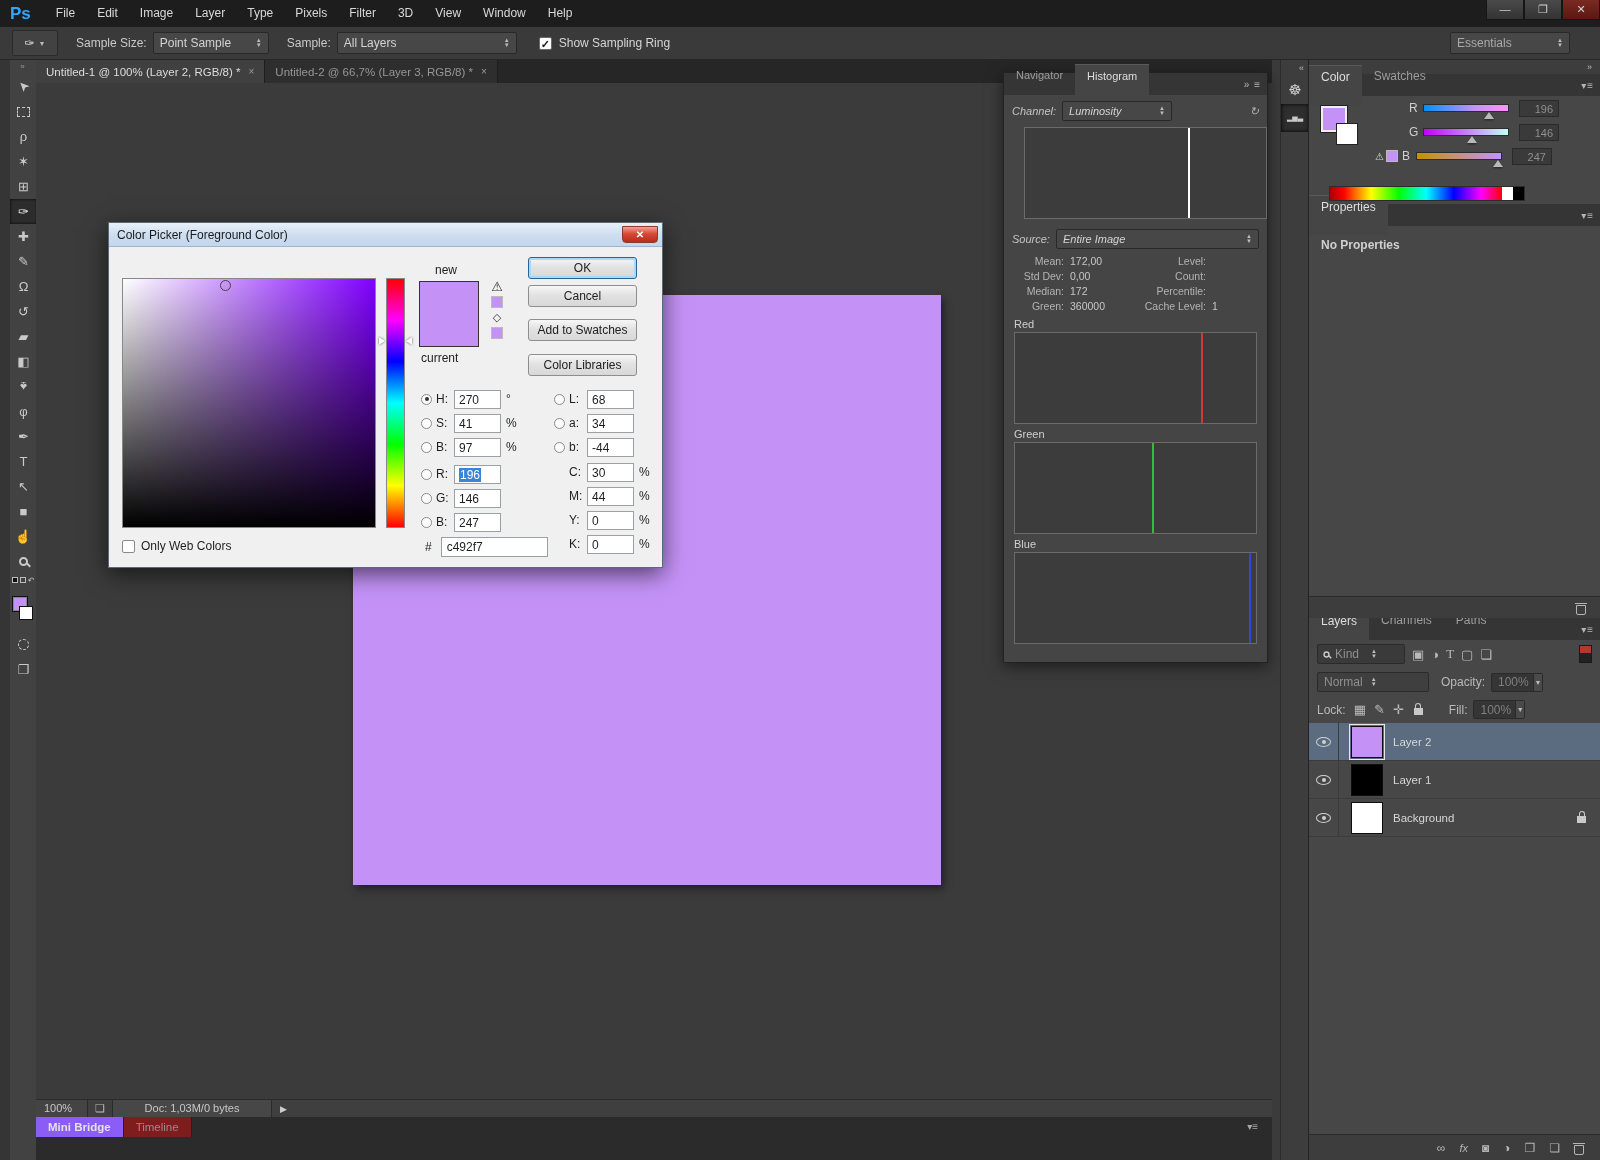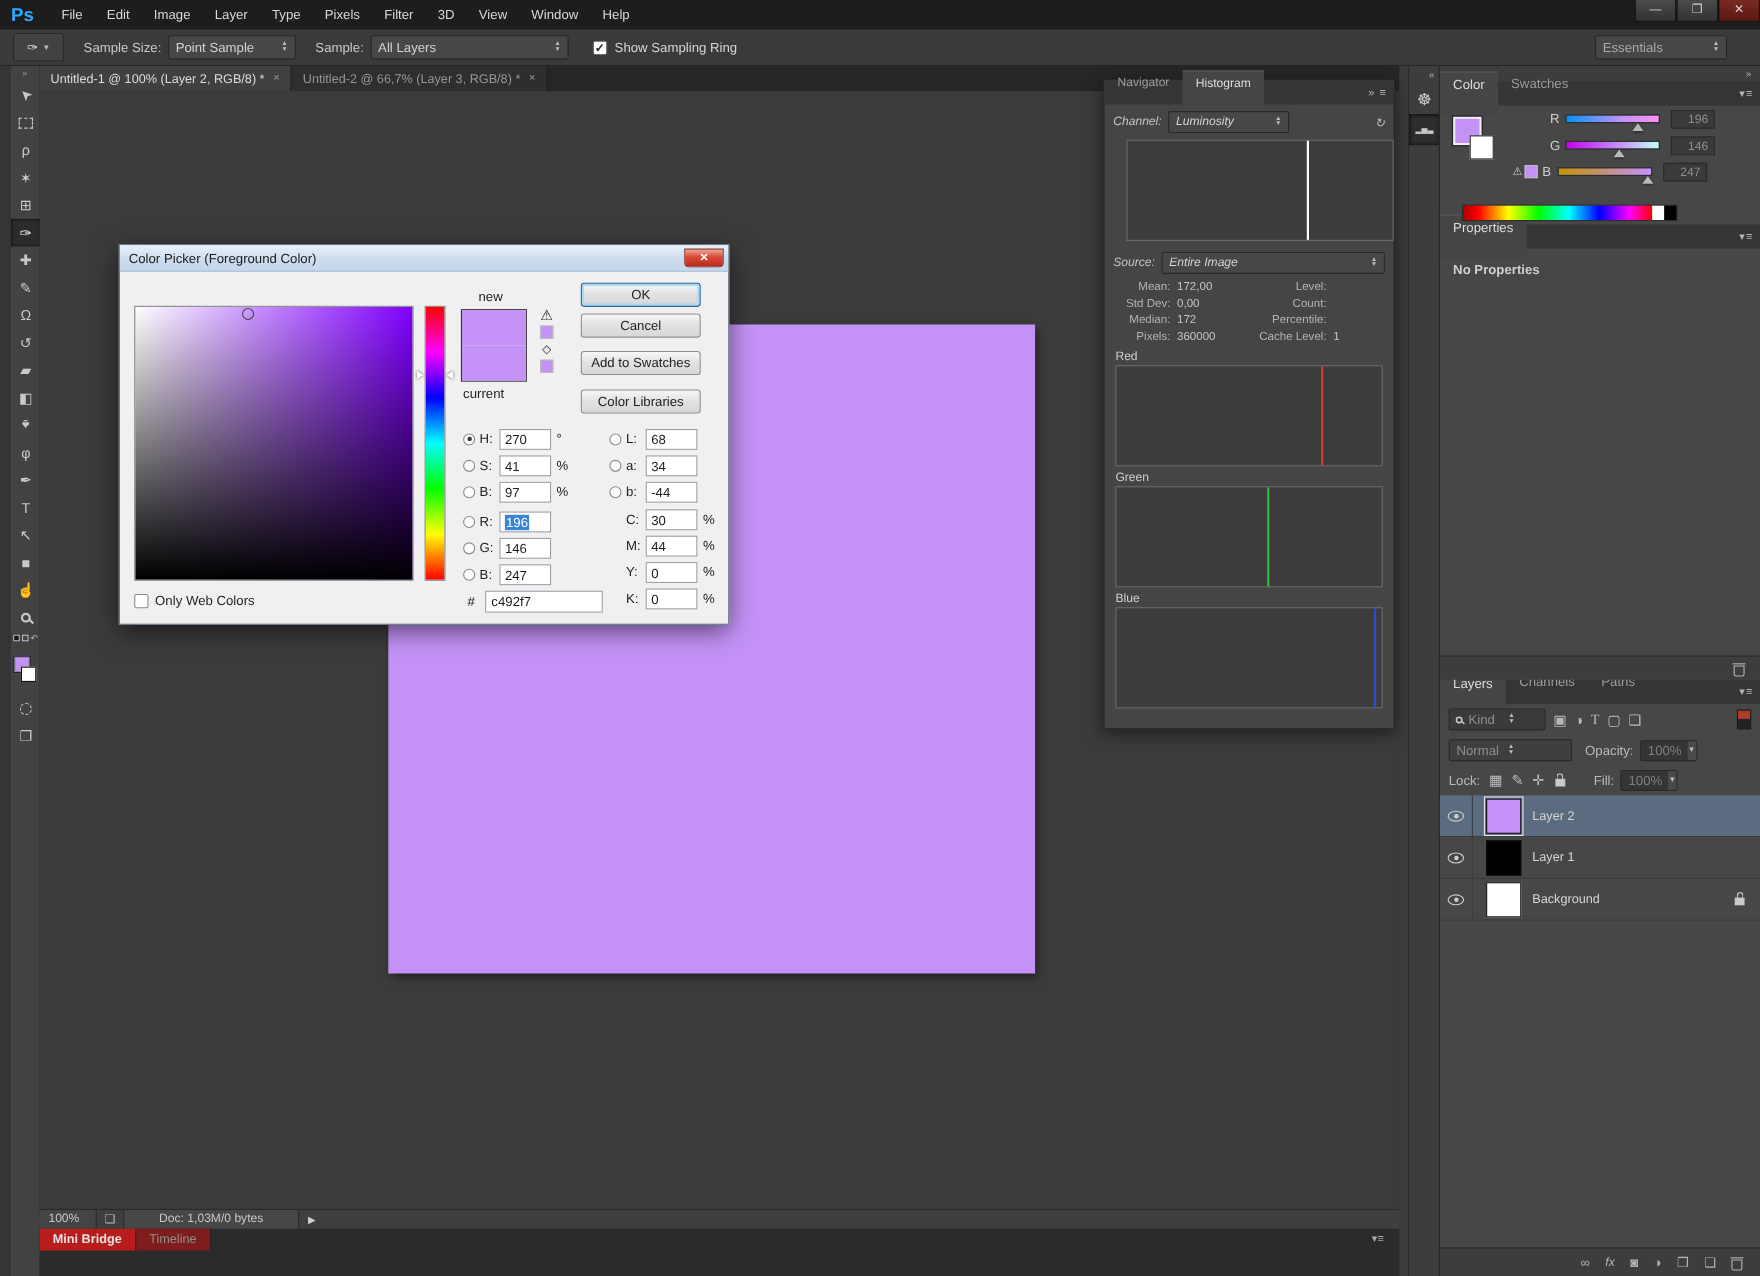--- a/index.html
+++ b/index.html
@@ -62,21 +62,21 @@
 
   
   .statusbar { position:absolute; left:36px; top:1099px; width:1236px; height:18px; background:#3f3f3f;
     border-top:1px solid #2a2a2a; display:flex; align-items:center; font-size:11px; color:#c7c7c7; }
   .zoom-box { width:52px; height:18px; background:#444; border-right:1px solid #2a2a2a; padding-left:8px; line-height:17px; }
   .status-icon { width:24px; text-align:center; color:#bbb; }
   .doc-info { width:160px; text-align:center; background:#474747; height:18px; line-height:17px; border-left:1px solid #2a2a2a; border-right:1px solid #2a2a2a; }
   .status-arrow { padding:0 8px; color:#cfcfcf; font-size:9px; }
   .bottom-tabbar { position:absolute; left:36px; top:1117px; width:1236px; height:20px; background:#2b2b2b; display:flex; }
   .bottom-tab { padding:0 12px; height:20px; line-height:20px; font-size:11.5px; color:#8f8f8f; background:#7f1d1d; border-right:1px solid #222; }
-  .bottom-tab.active { background:#b91c1c; color:#e2e2e2; font-weight:bold; }
+  .bottom-tab.active { background:#8b5cf6; color:#e2e2e2; font-weight:bold; }
   .bottom-tab-menu { margin-left:auto; margin-right:14px; color:#aaa; font-size:10px; line-height:20px; }
   .bottom-fill { position:absolute; left:36px; top:1137px; width:1236px; height:23px; background:#2b2b2b; }
 
   
   .histo-panel { position:absolute; left:1003px; top:72px; width:265px; height:591px; background:#454545;
     border:1px solid #222; box-shadow:0 4px 14px rgba(0,0,0,0.5); font-size:11px; }
   .panel-tabs { height:22px; background:#353535; display:flex; align-items:center; }
   .ptab { padding:0 12px; height:40px; line-height:22px; color:#9d9d9d;text-align:right; }
   .ptab.active { background:#454545; color:#dedede; border-top:1px solid #5a5a5a; }
   .ptab-icons { margin-left:auto; margin-right:6px; color:#b5b5b5; font-size:10px; letter-spacing:1px; }
@@ -372,21 +372,21 @@
         <span class="stat-l">Level:</span>
         <span></span>
         <span class="stat-l">Std Dev:</span>
         <span>0,00</span>
         <span class="stat-l">Count:</span>
         <span></span>
         <span class="stat-l">Median:</span>
         <span>172</span>
         <span class="stat-l">Percentile:</span>
         <span></span>
-        <span class="stat-l">Pixels:</span>
+        <span class="stat-l">Green:</span>
         <span>360000</span>
         <span class="stat-l">Cache Level:</span>
         <span>1</span>
       </div>
     <div id="rgb-histos">
         <div class="chan-label">Red</div>
         <div class="histo-box" style="margin: 0px 10px; height: 92px;">
           <div class="histo-line" style="background: rgb(211, 58, 47); left: 77%;"></div>
         </div>
         <div class="chan-label">Green</div>

